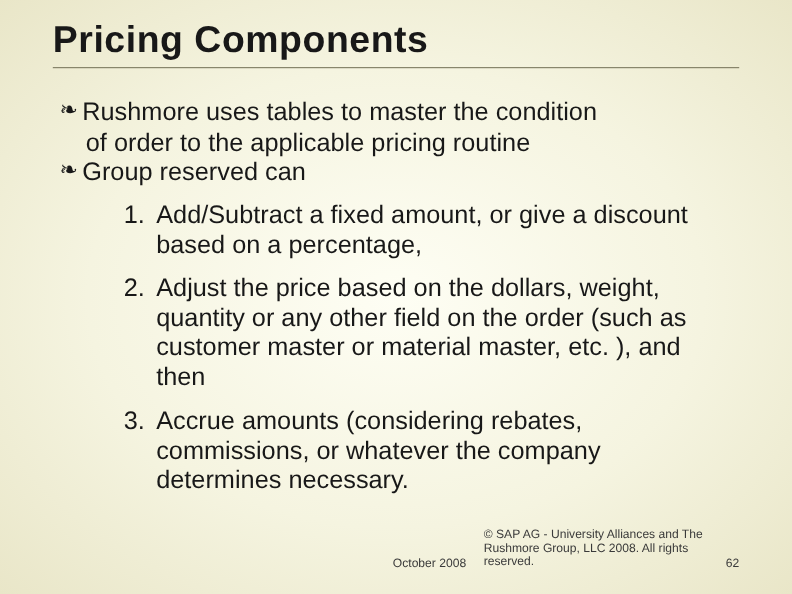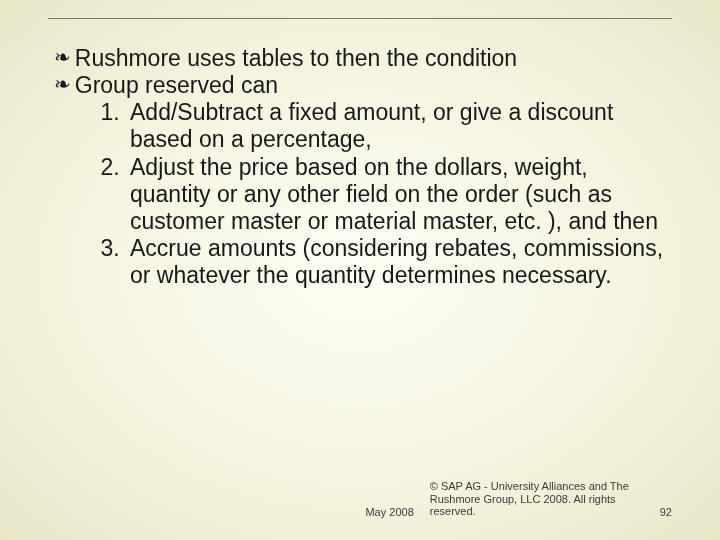--- a/index.html
+++ b/index.html
@@ -54,21 +54,21 @@
   .cont {
     padding-left: 24px;
   }
   ol.num {
     margin: 0;
     padding-left: 72px;
     list-style: decimal;
   }
   ol.num li {
     padding-left: 4px;
-    margin: 0;
+    margin: 12px;
   }
   .footer {
     position: absolute;
     bottom: 22px;
     left: 0;
     width: 720px;
     box-sizing: border-box;
     padding: 0 48px 0 0;
     display: flex;
     align-items: flex-end;
@@ -76,56 +76,58 @@
     font-size: 11px;
     color: #3a3a3a;
   }
   .footer .date {
     margin-right: 16px;
     white-space: nowrap;
   }
   .footer .copyright {
     width: 200px;
     line-height: 1.15;
-    margin-right: 30px;
+    margin-right: 20px;
   }
   .footer .pageno {
     white-space: nowrap;
   }
 </style>
 </head>
 <body>
 
 <div class="slide">
 
+  <h1 class="title">Pricing Components</h1>
   <div class="rule"></div>
 
   <div class="body">
 
     <div class="bullet-row">
       <span class="scr">❧</span>
       <span class="bullet-text">
-        <span>Rushmore</span><span> uses tables to then the condition</span>
+        <span>Rushmore</span><span> uses tables to master the condition</span>
       </span>
     </div>
+    <div class="cont">of order to the applicable pricing routine</div>
 
     <div class="bullet-row">
       <span class="scr">❧</span>
       <span class="bullet-text">
         <span>Group</span><span> reserved can</span>
       </span>
     </div>
 
     <ol class="num">
       <li>Add/Subtract a fixed amount, or give a discount based on a percentage,</li>
       <li>Adjust the price based on the dollars, weight, quantity or any other field on the order (such as customer master or material master, etc. ), and then</li>
-      <li>Accrue amounts (considering rebates, commissions, or whatever the quantity determines necessary.</li>
+      <li>Accrue amounts (considering rebates, commissions, or whatever the company determines necessary.</li>
     </ol>
 
   </div>
 
   <div class="footer">
-    <div class="date">May 2008</div>
+    <div class="date">October 2008</div>
     <div class="copyright">© SAP AG - University Alliances and The Rushmore Group, LLC 2008. All rights reserved.</div>
-    <div class="pageno">92</div>
+    <div class="pageno">62</div>
   </div>
 
 </div>
 
 </body></html>

